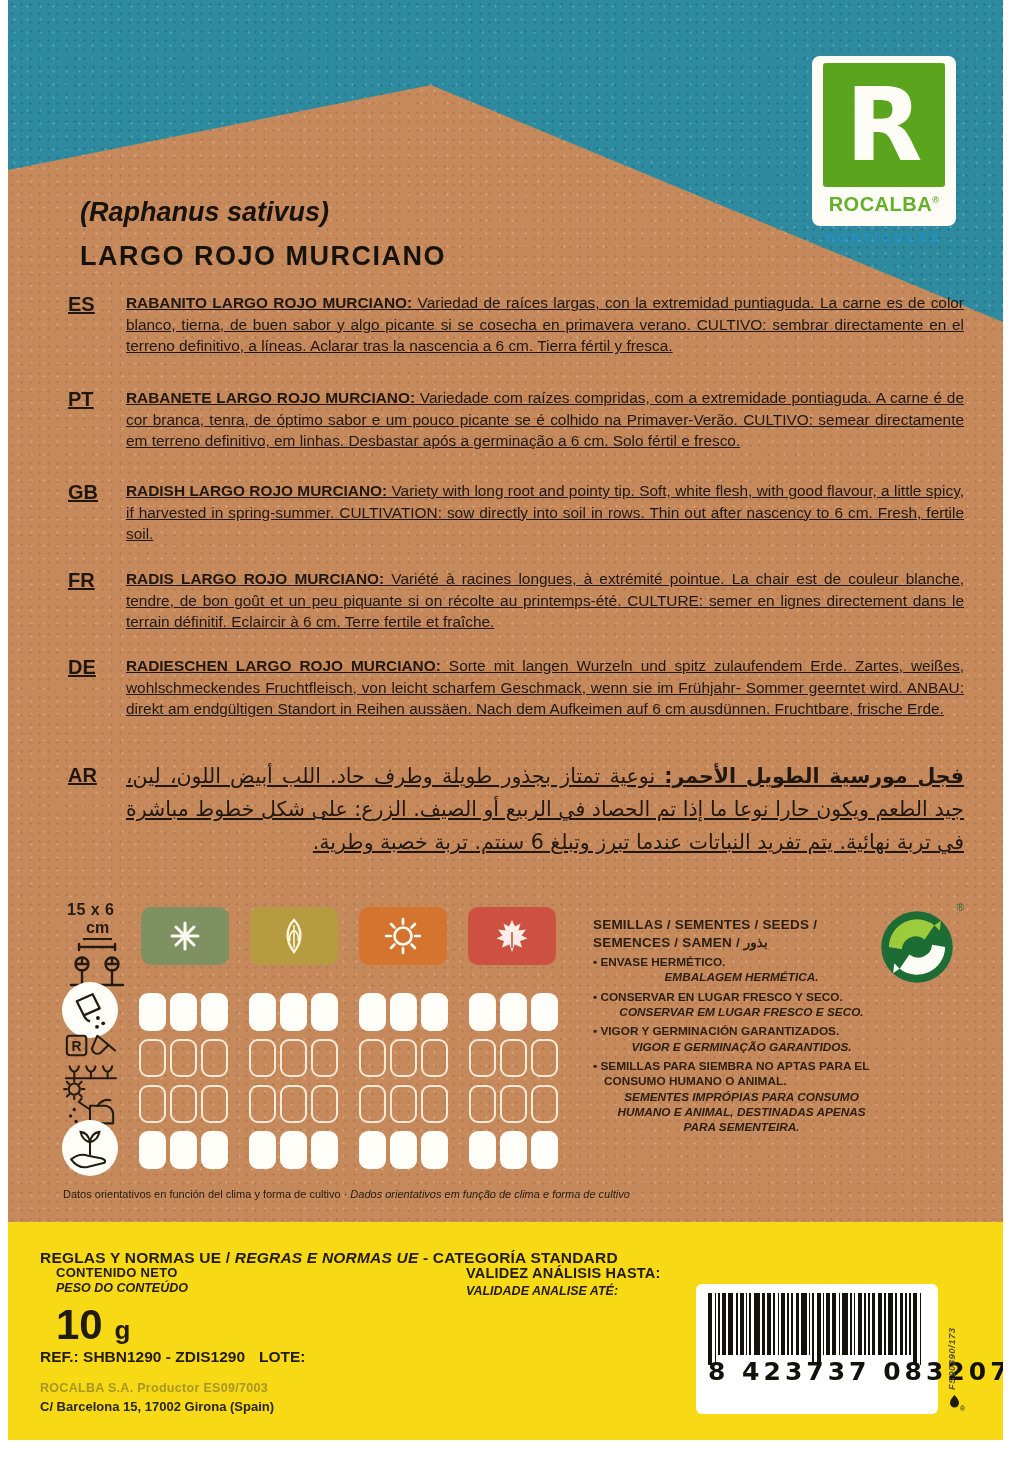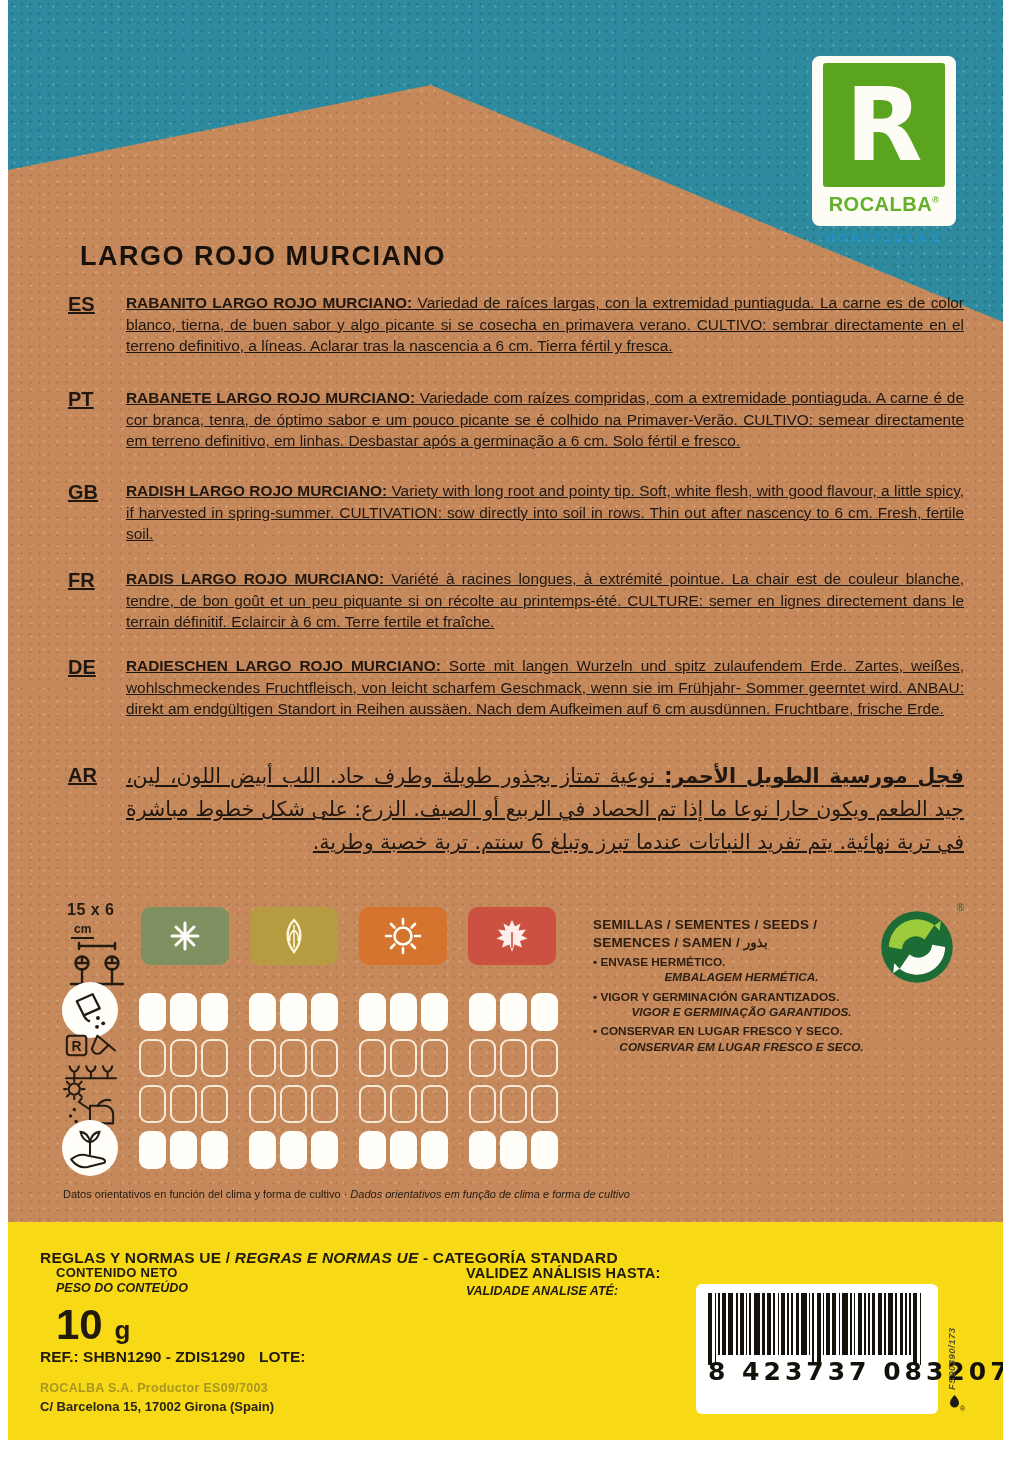--- a/index.html
+++ b/index.html
@@ -48,21 +48,21 @@
   .desc p { flex:1; font-size:15.4px; line-height:1.4; text-align:justify; }
   .desc p b { font-weight:bold; }
   .ar-row .lang { padding-top:4px; }
   .ar-text { flex:1; direction:rtl; text-align:justify; font-size:20.5px; line-height:1.62; font-family:"DejaVu Sans",sans-serif; }
   .ar-text b { font-weight:bold; }
 
   
   .calendar { position:absolute; left:55px; top:903px; width:532px; height:282px; }
   .spacing { position:absolute; left:4px; top:-2px; width:64px; text-align:left; color:#241b10; }
   .spacing .dim { font-weight:800; font-size:16px; letter-spacing:.5px; }
-  .spacing .unit { font-weight:800; font-size:12px; border-bottom:2px solid #241b10; display:inline-block; padding:0 3px 1px; margin-left:4px; }
+  .spacing .unit { font-weight:800; font-size:16px; border-bottom:2px solid #241b10; display:inline-block; padding:0 3px 1px; margin-left:16px; }
   .sblock { position:absolute; top:4px; width:88px; height:58px; border-radius:10px; display:flex; align-items:center; justify-content:center; }
   .s-winter { left:78px;  background:#7f9161; }
   .s-spring { left:187px; background:#b79b41; }
   .s-summer { left:296px; background:#d4742e; }
   .s-autumn { left:405px; background:#cd5140; }
   .cal-row { position:absolute; left:76px; width:456px; display:flex; }
   .cal-group { display:flex; gap:4px; margin-right:21px; }
   .cal-group:last-child { margin-right:0; }
   .cal-cell { width:27px; height:38px; border-radius:9px; }
   .cal-cell.filled { background:#fffef8; }
@@ -120,20 +120,21 @@
     <div class="teal-band"></div>
 
     <div class="logo-box">
       <div class="logo-square">
         <div class="logo-r">R</div>
       </div>
       <div class="logo-name"><span>ROCALBA</span><sup>®</sup></div>
     </div>
     <div class="logo-tagline">HORTÍCOLAS</div>
 
+    <div class="latin">(Raphanus sativus)</div>
     <div class="variety">LARGO ROJO MURCIANO</div>
 
     <div class="desc" style="top:292px">
       <div class="lang">ES</div>
       <p><b>RABANITO LARGO ROJO MURCIANO:</b><span> Variedad de raíces largas, con la extremidad puntiaguda. La carne es de color blanco, tierna, de buen sabor y algo picante si se cosecha en primavera verano. CULTIVO: sembrar directamente en el terreno definitivo, a líneas. Aclarar tras la nascencia a 6 cm. Tierra fértil y fresca.</span></p>
     </div>
     <div class="desc" style="top:387px">
       <div class="lang">PT</div>
       <p><b>RABANETE LARGO ROJO MURCIANO:</b><span> Variedade com raízes compridas, com a extremidade pontiaguda. A carne é de cor branca, tenra, de óptimo sabor e um pouco picante se é colhido na Primaver-Verão. CULTIVO: semear directamente em terreno definitivo, em linhas. Desbastar após a germinação a 6 cm. Solo fértil e fresco.</span></p>
     </div>
@@ -366,22 +367,23 @@
     </div>
 
     <div class="cal-footnote"><span>Datos orientativos en función del clima y forma de cultivo</span><span> · </span><i>Dados orientativos em função de clima e forma de cultivo</i></div>
 
     <div class="info-col">
       <div class="info-head">
         <div>SEMILLAS / SEMENTES / SEEDS /</div>
         <div>SEMENCES / SAMEN / بذور</div>
       </div>
       <div class="bullet">• <span>ENVASE HERMÉTICO.</span><span class="pt">EMBALAGEM HERMÉTICA.</span></div>
+      <div class="bullet">• <span>CONSERVAR EN LUGAR FRESCO Y SECO.</span><span class="pt">CONSERVAR EM LUGAR FRESCO E SECO.</span></div>
       <div class="bullet">• <span>VIGOR Y GERMINACIÓN GARANTIZADOS.</span><span class="pt">VIGOR E GERMINAÇÃO GARANTIDOS.</span></div>
-      <div class="bullet">• <span>CONSERVAR EN LUGAR FRESCO Y SECO.</span><span class="pt">CONSERVAR EM LUGAR FRESCO E SECO.</span></div>
+      <div class="bullet">• <span>SEMILLAS PARA SIEMBRA NO APTAS PARA EL CONSUMO HUMANO O ANIMAL.</span><span class="pt">SEMENTES IMPRÓPIAS PARA CONSUMO HUMANO E ANIMAL, DESTINADAS APENAS PARA SEMENTEIRA.</span></div>
     </div>
 
     <div class="green-dot">
       <svg width="78" height="78" viewBox="0 0 72 72">
         <circle cx="36" cy="36" r="33" fill="#1d6b35"></circle>
         <path d="M10 36 a26 26 0 0 1 42 -20 l-9 13 a13 13 0 0 0 -21 9 z" fill="#9ccb3b"></path>
         <path d="M62 36 a26 26 0 0 1 -42 20 l9 -13 a13 13 0 0 0 21 -9 z" fill="#fdfdf6"></path>
         <path d="M52 16 l6 -4 -1 9" fill="#9ccb3b"></path>
         <path d="M20 56 l-6 4 1 -9" fill="#fdfdf6"></path>
       </svg>

